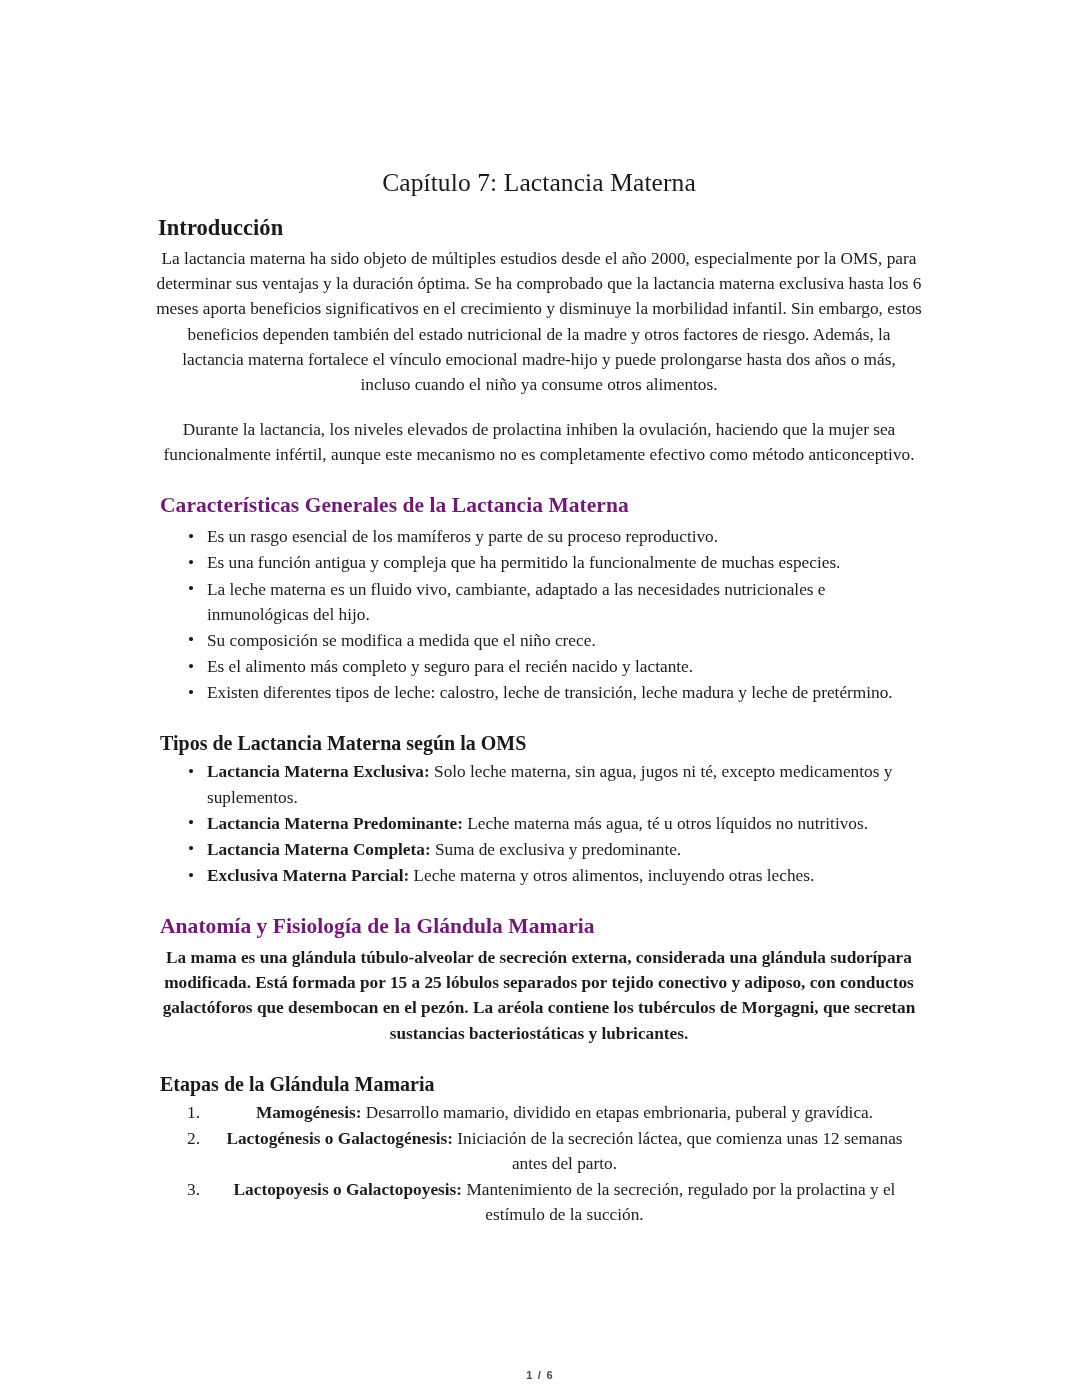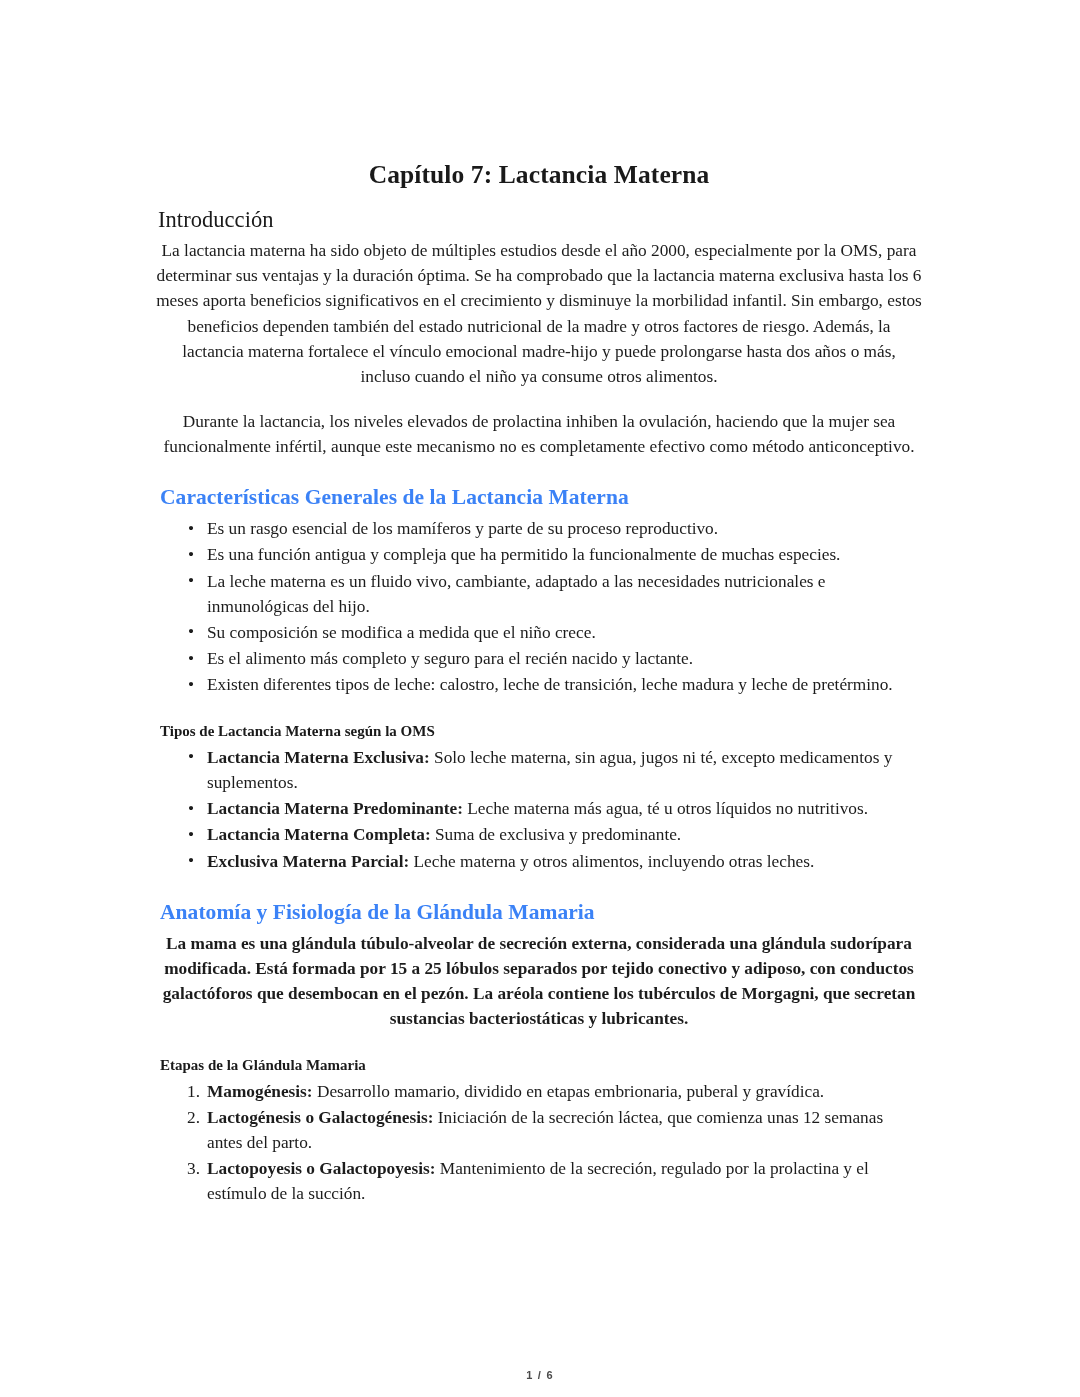--- a/index.html
+++ b/index.html
@@ -25,48 +25,48 @@
   .content {
     position: absolute;
     left: 156px;
     top: 0;
     width: 766px;
   }
 
   
   .doc-title {
     font-size: 25.5px;
-    font-weight: bold;
+    font-weight: normal;
     text-align: center;
-    margin: 0;
+    margin: 8px;
     padding-top: 159px;
     letter-spacing: 0.1px;
     color: #1a1a1a;
     line-height: 1.25;
   }
 
   
   h1.h-1 {
     font-size: 22.5px;
-    font-weight: normal;
+    font-weight: bold;
     margin: 14px 0 4px 2px;
     line-height: 1.3;
     color: #1a1a1a;
     letter-spacing: 0.05px;
   }
   h2.h-2 {
     font-size: 21.5px;
     font-weight: bold;
     margin: 25px 0 4px 4px;
     line-height: 1.3;
-    color: #3b82f6;
+    color: #701a75;
     letter-spacing: 0.05px;
   }
   h3.h-3 {
-    font-size: 15px;
+    font-size: 20px;
     font-weight: bold;
     margin: 25px 0 3px 4px;
     line-height: 1.3;
     color: #1a1a1a;
   }
 
   
   p.body-par {
     font-size: 17.3px;
     line-height: 1.455;
@@ -101,20 +101,21 @@
     font-size: 17.3px;
     line-height: 1.455;
     color: #1c1c1c;
   }
 
   ol.doc-olist {
     margin: 0;
     padding: 0;
     list-style: none;
     counter-reset: docnum;
+    text-align: center;
   }
   ol.doc-olist > li {
     position: relative;
     font-size: 17.3px;
     line-height: 1.455;
     padding-left: 51px;
     margin: 0 0 1px 0;
     counter-increment: docnum;
     color: #1c1c1c;
   }

